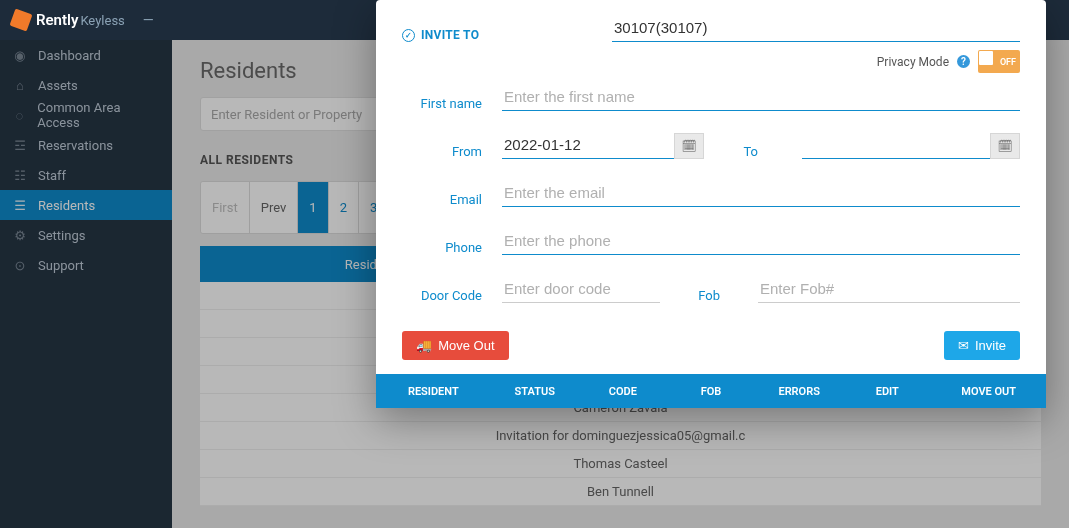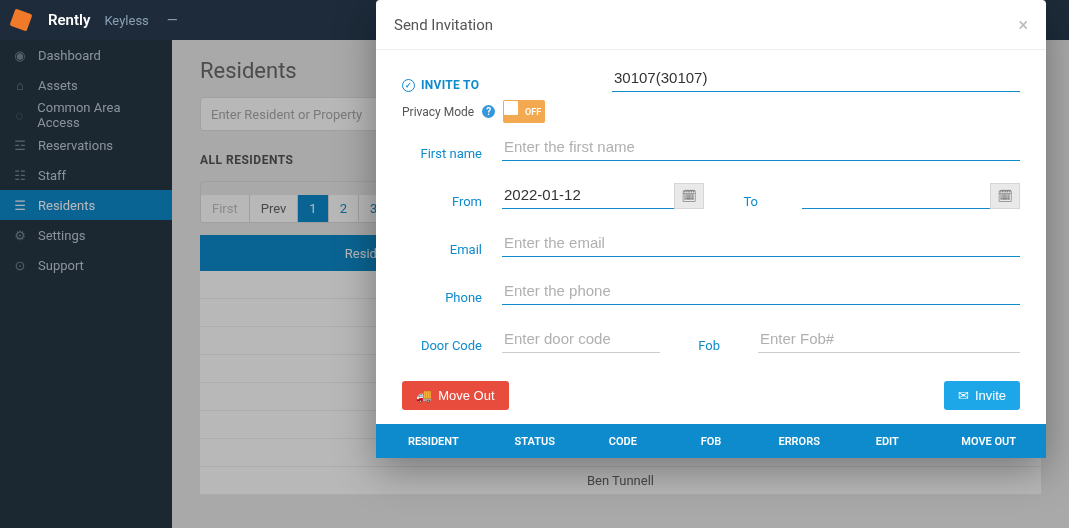--- a/index.html
+++ b/index.html
@@ -1,40 +1,40 @@
 <!DOCTYPE html>
 <html><head>
   <meta charset="utf-8">
   <style>
     * { box-sizing: border-box; margin: 0; padding: 0; }
     body { font-family: -apple-system, BlinkMacSystemFont, "Segoe UI", Roboto, Arial, sans-serif; font-size: 13px; color: #333; background: #f5f5f5; width: 1069px; height: 528px; overflow: hidden; position: relative; }
 
     
     .topbar { height: 40px; background: #1d2b3a; display: flex; align-items: center; padding: 0 12px; }
-    .logo { display: flex; align-items: center; gap: 14px; color: #fff; font-weight: 600; font-size: 15px; }
+    .logo { display: flex; align-items: center; gap: 2px; color: #fff; font-weight: 600; font-size: 15px; }
     .logo-cube { width: 18px; height: 18px; background: #f07a2a; transform: rotate(20deg); margin-right: 4px; border-radius: 2px; }
     .logo-suffix { color: #8aa1b4; font-weight: 400; font-size: 13px; }
     .topbar-sep { color: #8aa1b4; margin-left: 18px; font-size: 14px; user-select: none; }
 
     
     .sidebar { position: absolute; top: 40px; left: 0; width: 172px; bottom: 0; background: #263645; color: #c0ccd8; }
     .side-item { display: flex; align-items: center; height: 30px; padding: 0 12px; gap: 10px; cursor: pointer; font-size: 13px; }
     .side-item.active { background: #0e8bcc; color: #fff; position: relative; }
     .side-item.active::after { content: ""; position: absolute; right: -8px; top: 50%; transform: translateY(-50%); width: 0; height: 0; border-top: 9px solid transparent; border-bottom: 9px solid transparent; border-left: 9px solid #0e8bcc; }
     .side-icon { width: 16px; text-align: center; opacity: 0.55; font-size: 13px; }
     .side-item.active .side-icon { opacity: 0.9; }
 
     
     .main { position: absolute; top: 40px; left: 172px; right: 0; bottom: 0; background: #eaeaea; padding: 18px 28px; }
     .page-title { font-size: 22px; color: #6a6a6a; font-weight: 400; margin-bottom: 14px; }
     .search-bar { background: #fff; border: 1px solid #e0e0e0; border-radius: 3px; height: 34px; display: flex; align-items: center; padding: 0 10px; color: #aaa; margin-bottom: 22px; }
     .panel-title { font-weight: 700; font-size: 12px; color: #555; letter-spacing: 0.5px; margin-bottom: 14px; }
 
     .pager { display: inline-flex; border: 1px solid #ddd; border-radius: 3px; overflow: hidden; margin-bottom: 12px; }
-    .pager-btn { padding: 6px 11px; border-right: 1px solid #ddd; background: #fff; color: #666; font-size: 13px; cursor: pointer; margin-top: 13px; }
+    .pager-btn { padding: 18px 11px; border-right: 1px solid #ddd; background: #fff; color: #666; font-size: 13px; cursor: pointer; }
     .pager-btn:last-child { border-right: none; }
     .pager-btn.disabled { color: #c0c0c0; cursor: default; }
     .pager-btn.active { background: #0e8bcc; color: #fff; }
     .pager-btn.num { color: #0e8bcc; }
     .pager-btn.num.active { color: #fff; }
 
     .table-head { background: #0e8bcc; color: #fff; height: 36px; display: flex; align-items: center; padding: 0 20px; font-size: 13px; }
     .resident-col { width: 300px; text-align: center; }
     .rows { background: #fff; }
     .row { height: 28px; border-bottom: 1px solid #efefef; display: flex; align-items: center; justify-content: center; font-size: 13px; color: #666; }
@@ -47,21 +47,21 @@
     .modal-body { padding: 14px 26px 0 26px; }
 
     .invite-to-row { display: flex; align-items: flex-end; gap: 40px; margin-bottom: 8px; }
     .invite-to-label { color: #0e8bcc; font-weight: 700; font-size: 12px; letter-spacing: 0.3px; display: flex; align-items: center; gap: 6px; flex: 0 0 170px; }
     .invite-to-label .check-icon { width: 13px; height: 13px; border: 1.5px solid #0e8bcc; border-radius: 50%; display: inline-flex; align-items: center; justify-content: center; font-size: 8px; color: #0e8bcc; }
     .invite-to-value { flex: 1; }
     .u-input { width: 100%; border: none; border-bottom: 1px solid #0e8bcc; padding: 5px 2px; font-size: 15px; color: #333; outline: none; background: transparent; }
     .u-input::placeholder { color: #b0b0b0; }
     .u-input-gray { border-bottom-color: #ccc; }
 
-    .privacy-row { display: flex; justify-content: flex-start; align-items: center; gap: 8px; font-size: 12px; color: #555; margin-bottom: 10px; }
+    .privacy-row { display: flex; justify-content: flex-end; align-items: center; gap: 8px; font-size: 12px; color: #555; margin-bottom: 10px; }
     .help-icon { width: 13px; height: 13px; border-radius: 50%; background: #3498db; color: #fff; font-size: 10px; display: inline-flex; align-items: center; justify-content: center; font-weight: 600; }
     .toggle { width: 42px; height: 23px; background: #f3a94f; border-radius: 2px; position: relative; font-size: 9px; color: #fff; display: flex; align-items: center; justify-content: flex-end; padding: 0 4px; font-weight: 600; }
     .toggle::before { content: ""; position: absolute; left: 1px; top: 1px; width: 14px; height: 14px; background: #fff; border-radius: 1px; }
 
     .form-row { display: flex; align-items: flex-end; margin-bottom: 20px; }
     .form-row .label { width: 100px; text-align: right; padding-right: 20px; color: #0e8bcc; font-size: 13px; }
     .form-row .control { flex: 1; display: flex; align-items: flex-end; gap: 24px; }
 
     .date-wrap { display: flex; align-items: flex-end; }
     .date-input { width: 172px; }
@@ -171,24 +171,20 @@
       </div>
       <div class="row">
         <div class="resident-col">Ben Tunnell</div>
       </div>
     </div>
 </div>
 
 <div class="overlay"></div>
 
 <div class="modal">
-  <div class="modal-header">
-    <span>Send Invitation</span>
-    <span class="modal-close">×</span>
-  </div>
   <div class="modal-body">
 
     <div class="invite-to-row">
       <div class="invite-to-label">
         <span class="check-icon">✓</span>
         <span>INVITE TO</span>
       </div>
       <div class="invite-to-value">
         <input class="u-input" value="30107(30107)" style="">
       </div>

